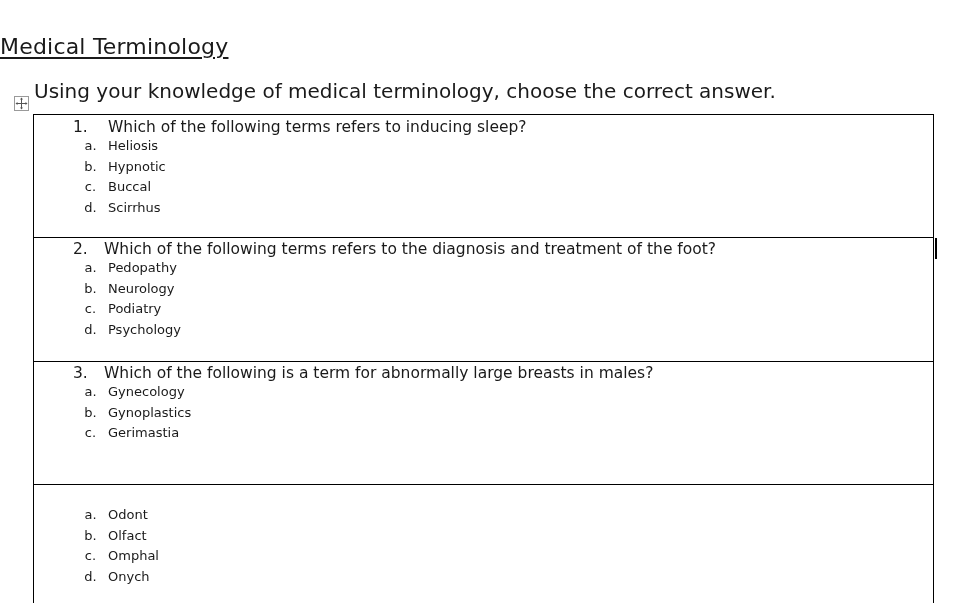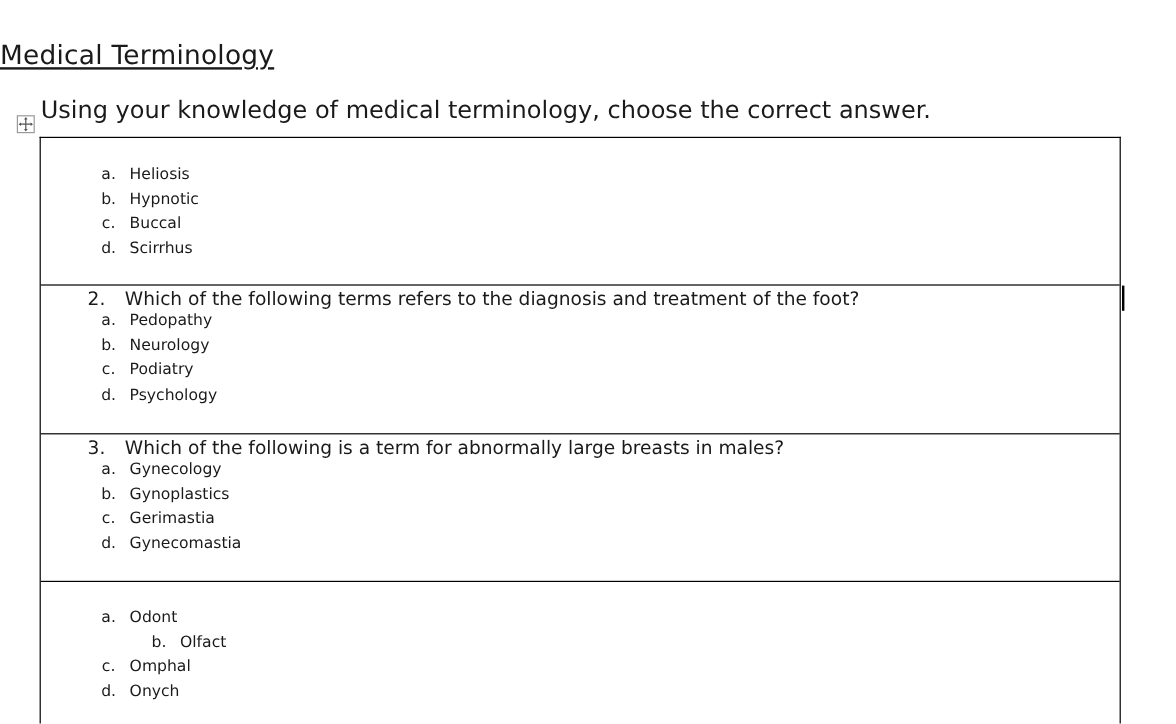--- a/index.html
+++ b/index.html
@@ -36,20 +36,23 @@
       <polygon points="6.5,12.5 5,10.5 8,10.5" stroke="none"></polygon>
       <polygon points="0.5,6.5 2.5,5 2.5,8" stroke="none"></polygon>
       <polygon points="12.5,6.5 10.5,5 10.5,8" stroke="none"></polygon>
     </g>
   </svg>
 </div>
 
 <div class="table">
 
   <div class="row" style="top:0; height:123px;">
+    <div class="q" style="top:3px;">
+      <span class="num">1.</span><span>Which of the following terms refers to inducing sleep?</span>
+    </div>
     <div class="opt" style="top:23px;"><span class="letter">a.</span><span>Heliosis</span></div>
     <div class="opt" style="top:44px;"><span class="letter">b.</span><span>Hypnotic</span></div>
     <div class="opt" style="top:64px;"><span class="letter">c.</span><span>Buccal</span></div>
     <div class="opt" style="top:85px;"><span class="letter">d.</span><span>Scirrhus</span></div>
   </div>
 
   <div class="row" style="top:122px; height:124px;">
     <div class="q" style="top:2px; left:39px;">
       <span class="num" style="width:31px;">2.</span><span>Which of the following terms refers to the diagnosis and treatment of the foot?</span>
     </div>
@@ -59,24 +62,23 @@
     <div class="opt" style="top:84px;"><span class="letter">d.</span><span>Psychology</span></div>
   </div>
 
   <div class="row" style="top:246px; height:123px;">
     <div class="q" style="top:2px;">
       <span class="num" style="width:31px;">3.</span><span>Which of the following is a term for abnormally large breasts in males?</span>
     </div>
     <div class="opt" style="top:22px;"><span class="letter">a.</span><span>Gynecology</span></div>
     <div class="opt" style="top:43px;"><span class="letter">b.</span><span>Gynoplastics</span></div>
     <div class="opt" style="top:63px;"><span class="letter">c.</span><span>Gerimastia</span></div>
-    <div class="opt" style="top:84px;"><span class="letter">d.</span><span>Gynecomastia</span></div>
   </div>
 
   <div class="row" style="top:369px; height:140px;">
     <div class="opt" style="top:22px;"><span class="letter">a.</span><span>Odont</span></div>
-    <div class="opt" style="top:43px;margin-left:42px;"><span class="letter">b.</span><span>Olfact</span></div>
+    <div class="opt" style="top:43px;"><span class="letter">b.</span><span>Olfact</span></div>
     <div class="opt" style="top:63px;"><span class="letter">c.</span><span>Omphal</span></div>
     <div class="opt" style="top:84px;"><span class="letter">d.</span><span>Onych</span></div>
   </div>
 </div>
 
 <div class="cursor-mark"></div>
 
 </body></html>

